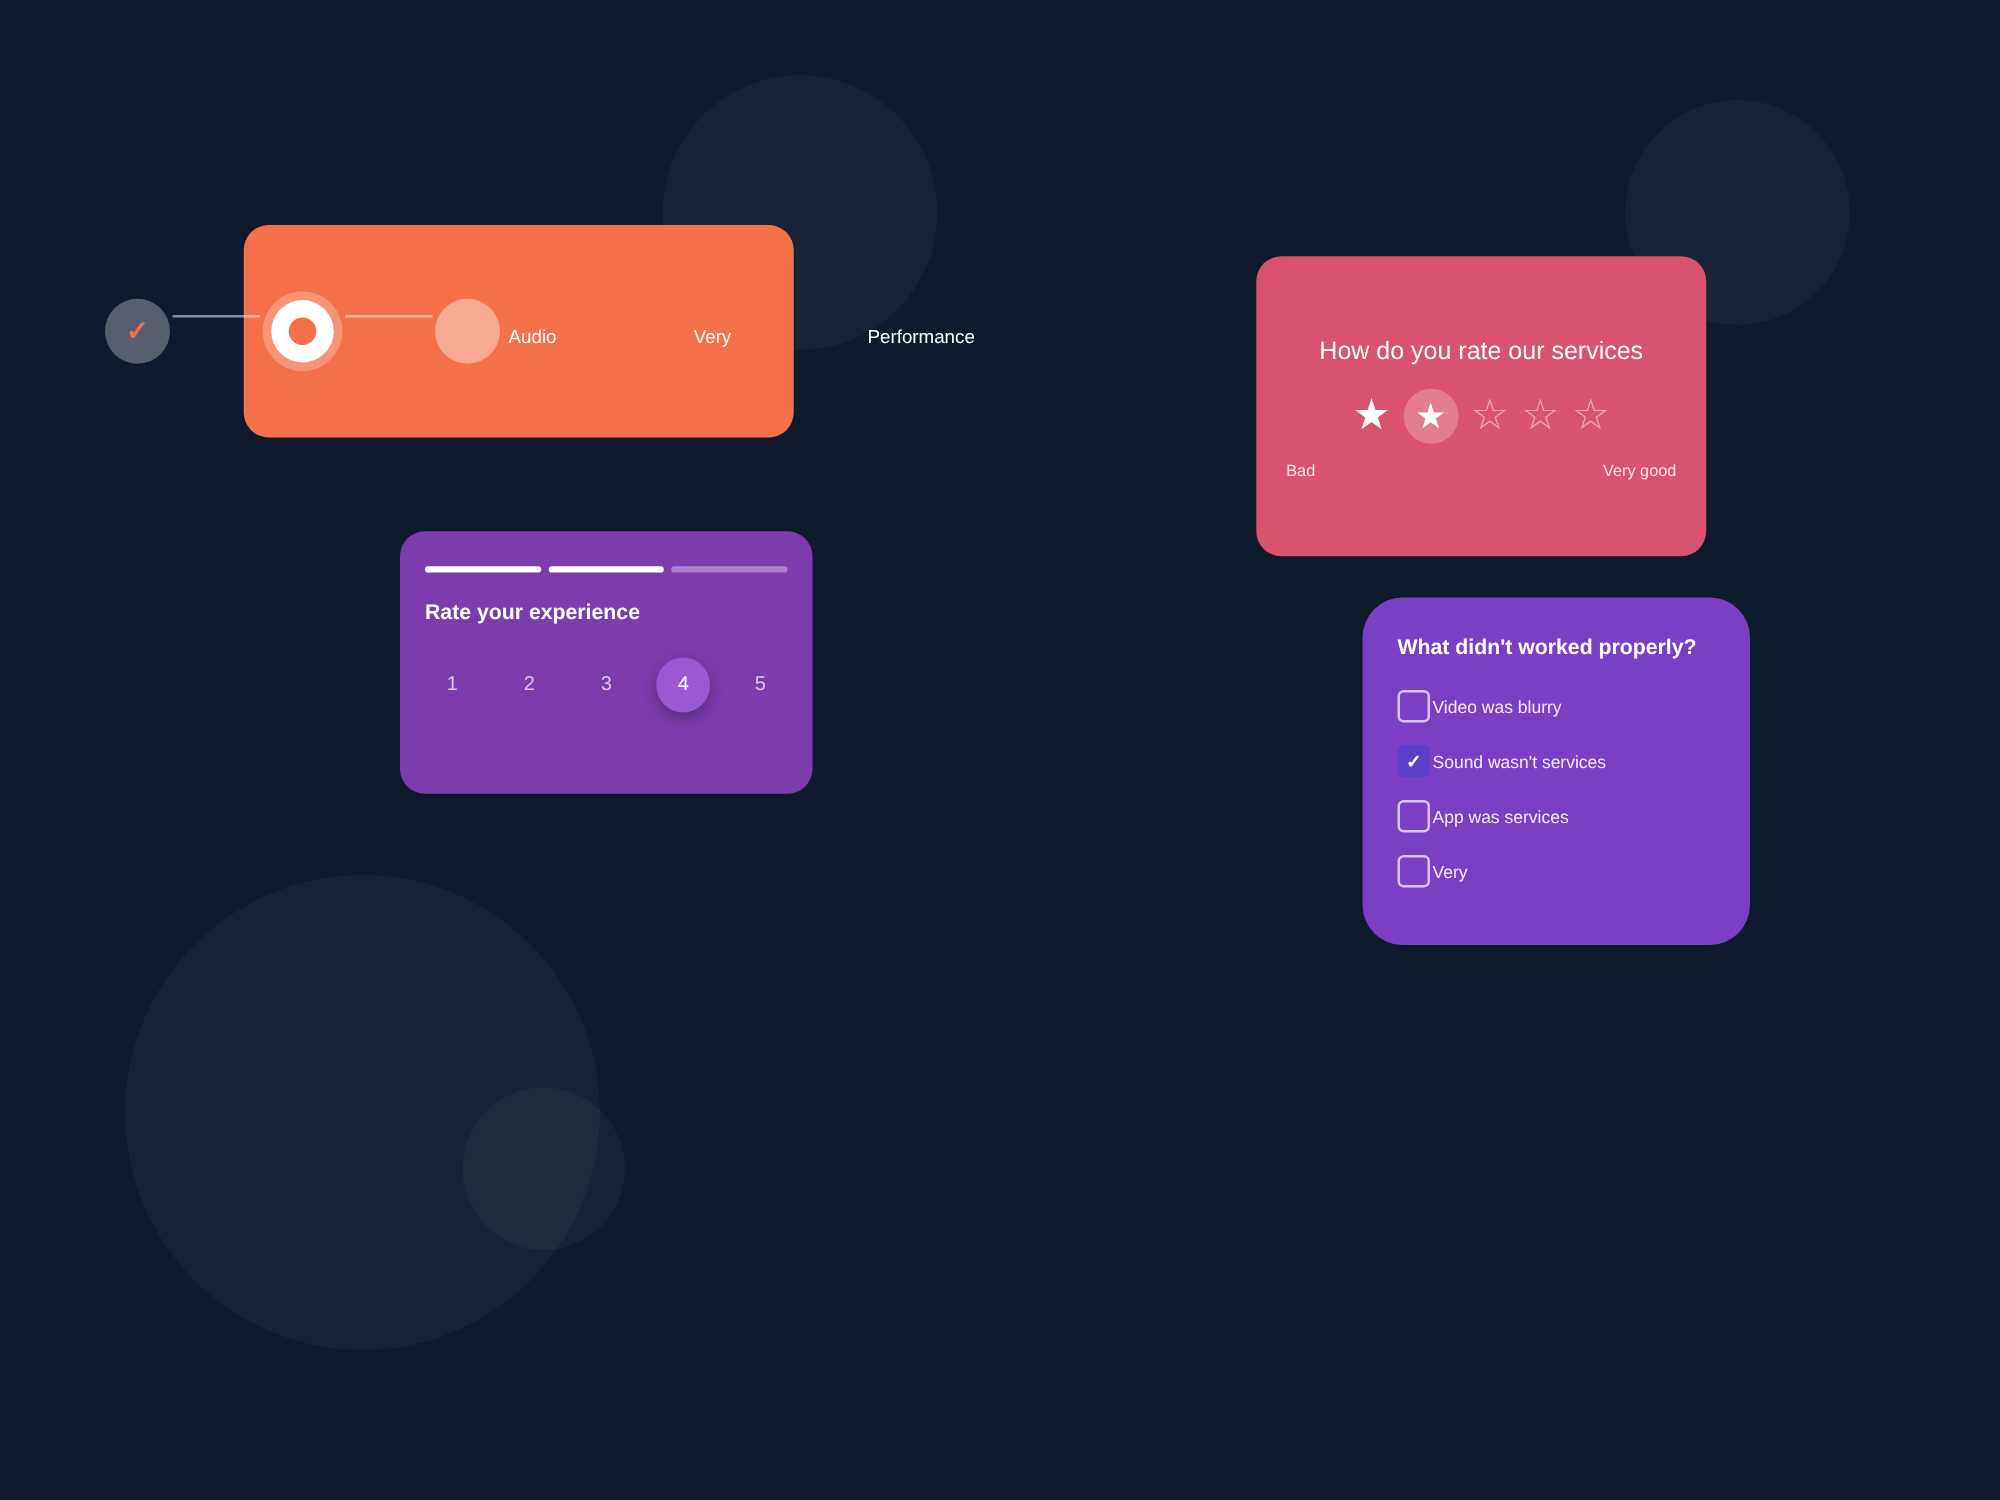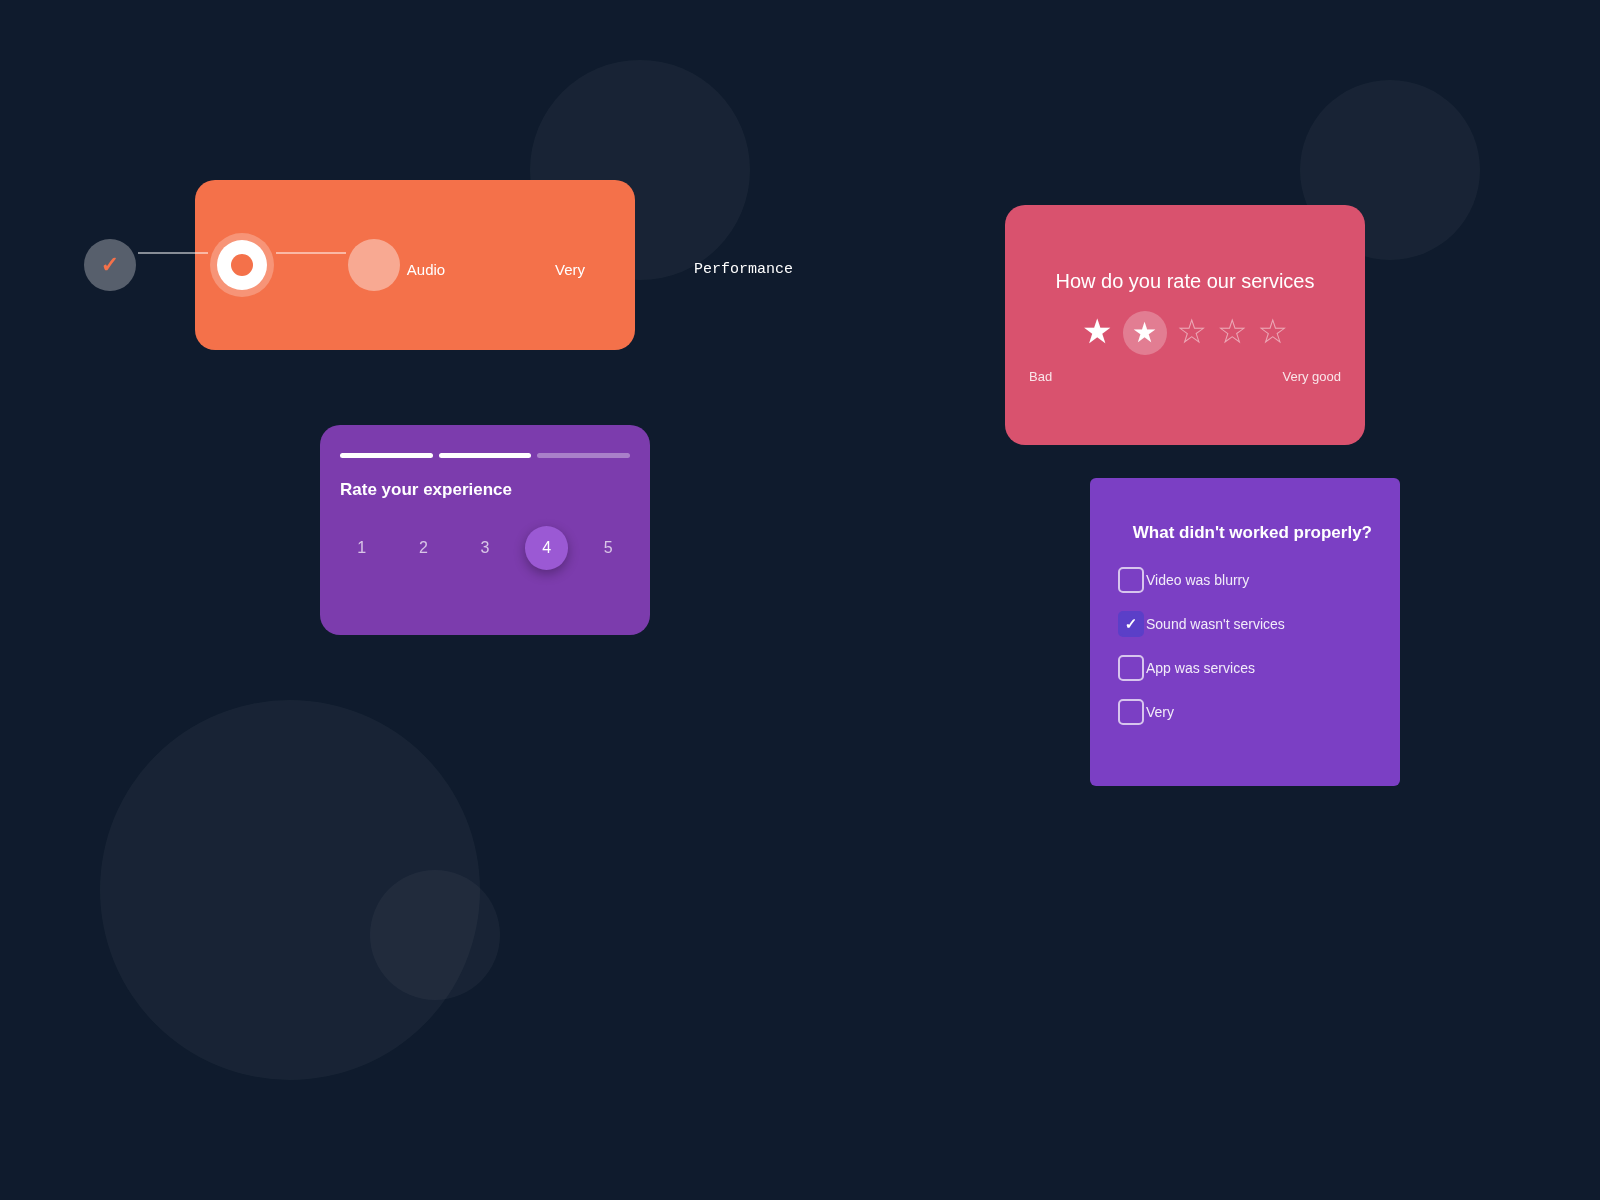--- a/index.html
+++ b/index.html
@@ -243,23 +243,22 @@
       background: transparent;
       color: rgba(255,255,255,0.7);
     }
 
     
     .card-issues {
       background: #7b3fc4;
       top: 478px;
       right: 200px;
       width: 310px;
-      padding: 43px 28px;
-      border-radius: 6px;
-      text-align: right;
+      padding: 28px 28px;
+      border-radius: 32px;
     }
 
     .issues-title {
       font-size: 17px;
       color: white;
       font-weight: 700;
       margin-bottom: 22px;
       line-height: 1.4;
     }
 
@@ -367,21 +366,21 @@
       <div class="step-circle pending">
       </div>
     </div>
   </div>
 
   <div class="steps-labels">
     <span class="step-label">Audio</span>
     <div class="connector-space"></div>
     <span class="step-label" style="margin-left:18px;">Very</span>
     <div class="connector-space"></div>
-    <span class="step-label" style="margin-left:24px;font-family:Liberation Mono, monospace;">Performance</span>
+    <span class="step-label" style="margin-left:24px;">Performance</span>
   </div>
 </div>
 
 <div class="card card-rating">
   <div class="rating-title">How do you rate our services</div>
   <div class="stars-row">
     <span class="star filled">★</span>
     <span class="star filled highlighted">★</span>
     <span class="star empty">☆</span>
     <span class="star empty">☆</span>

